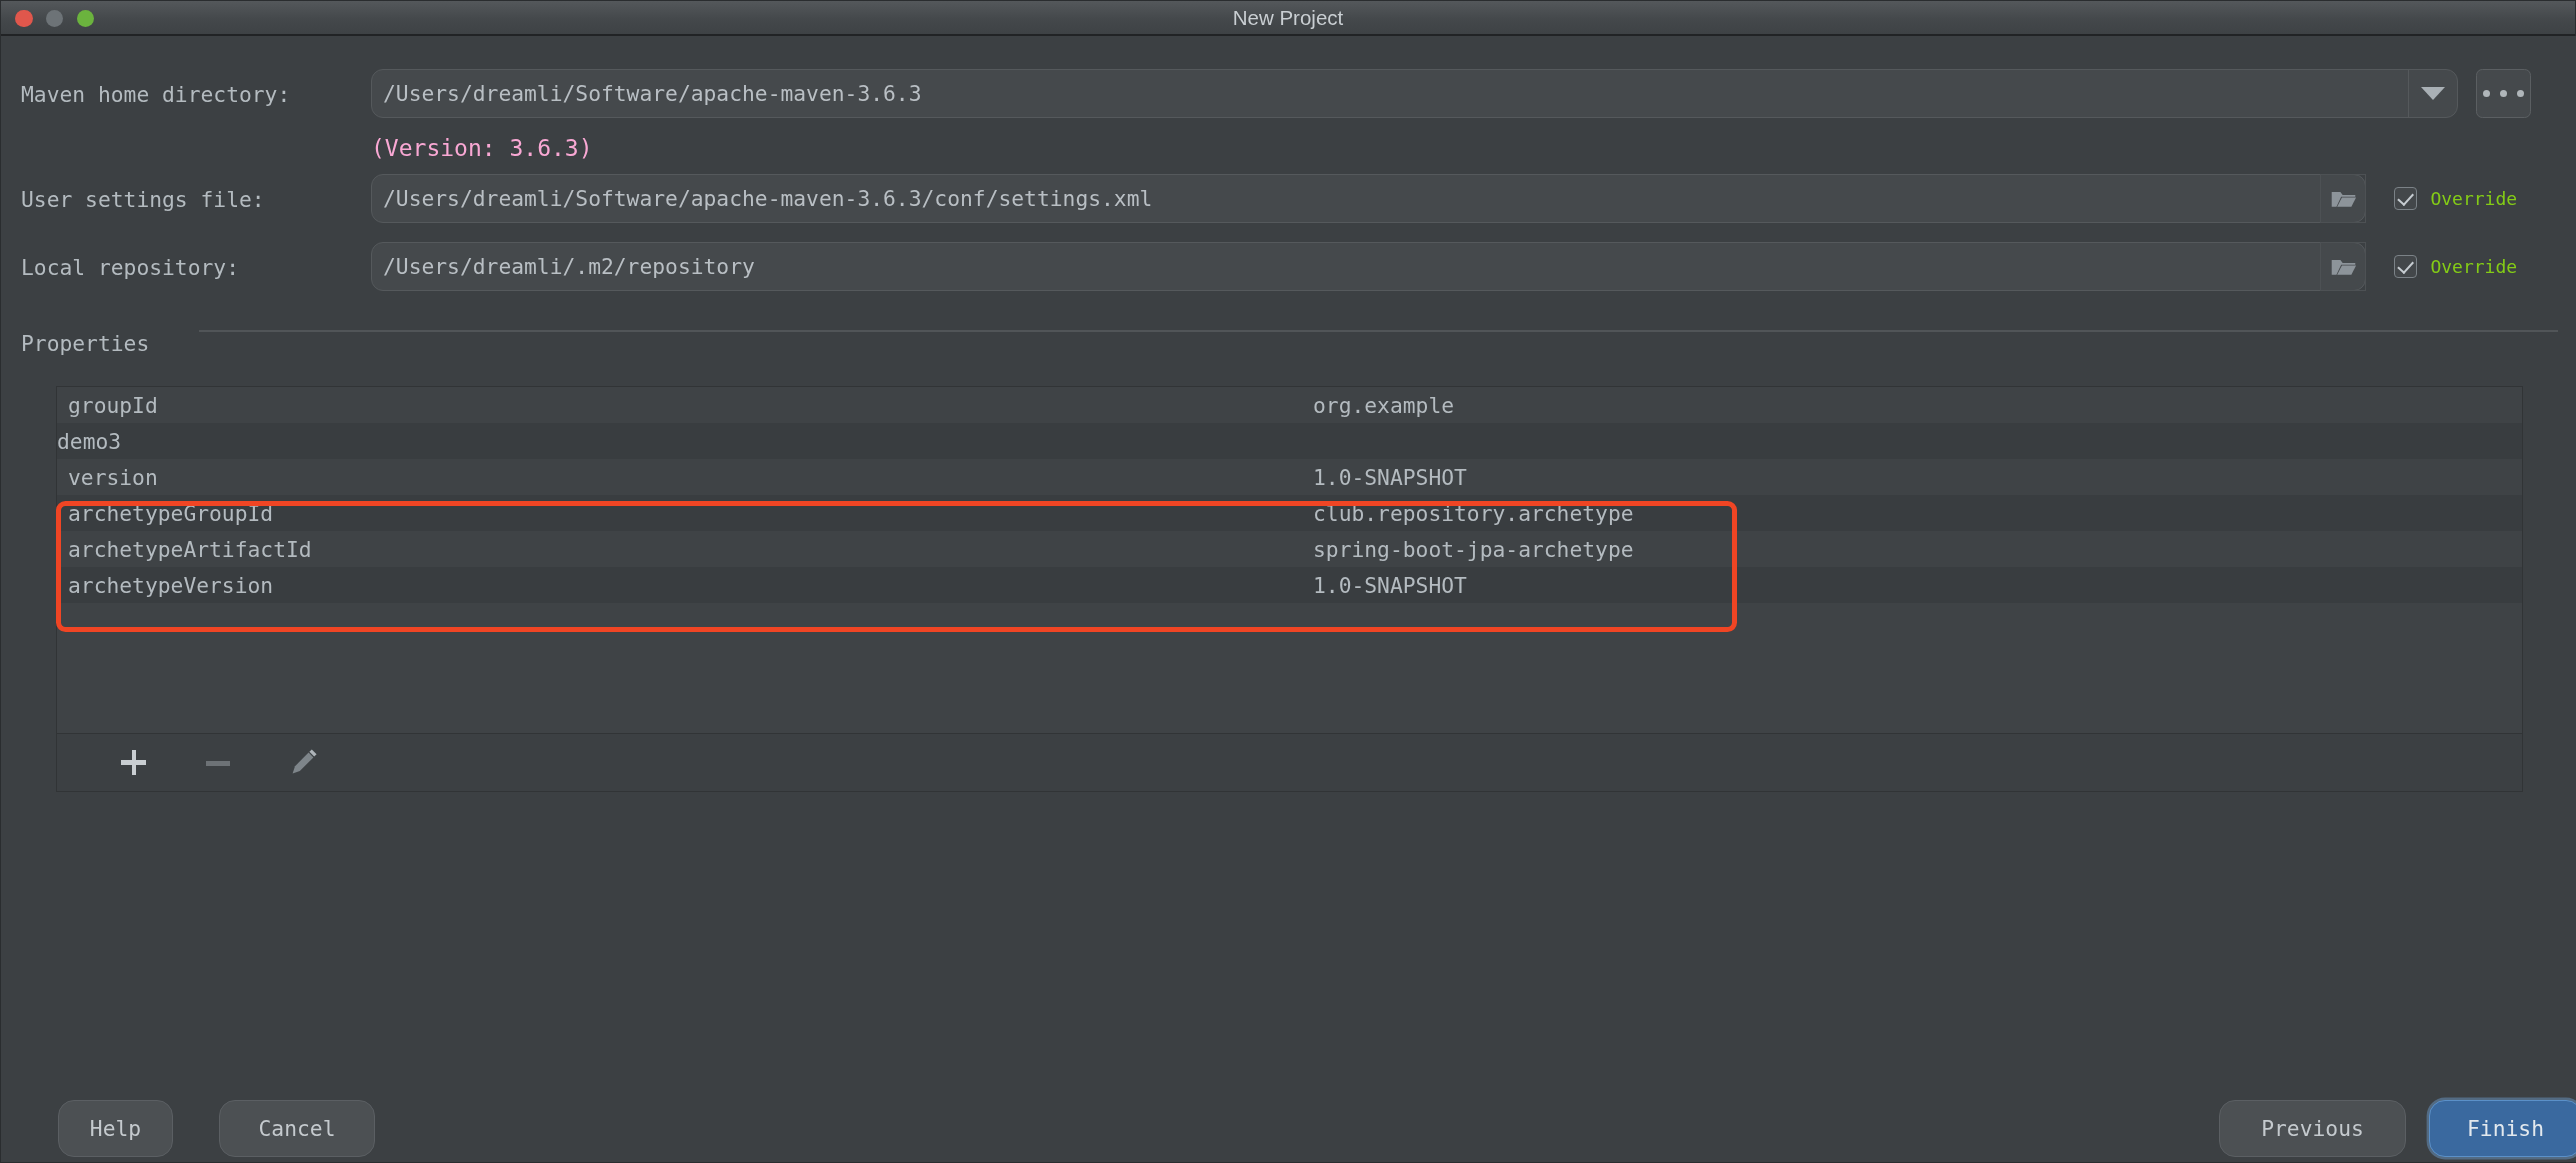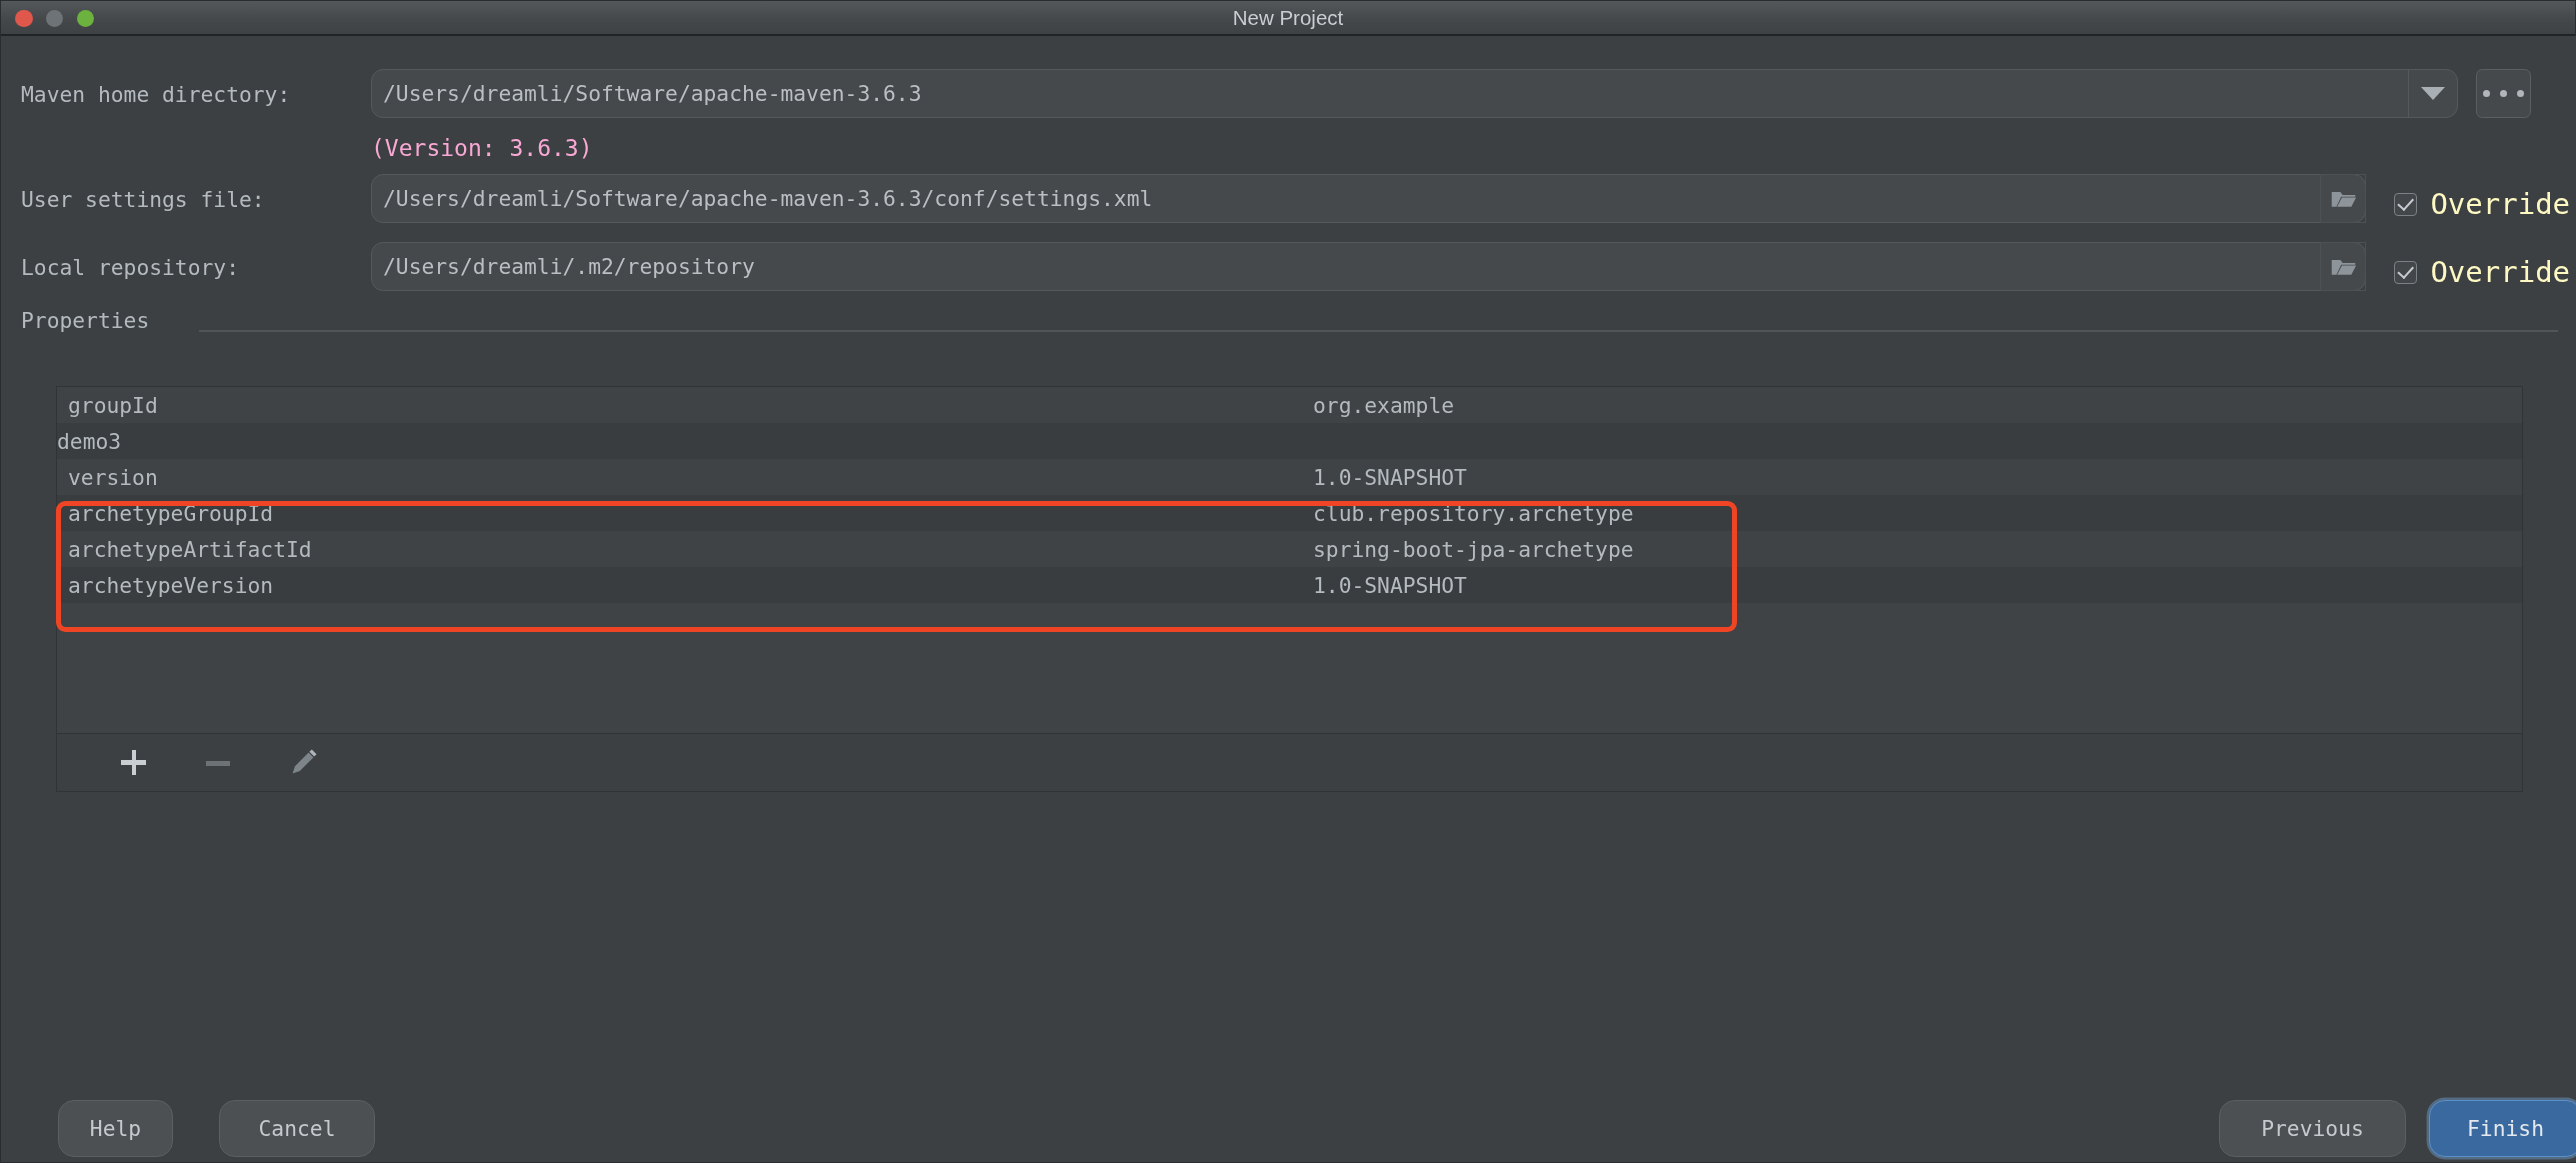--- a/index.html
+++ b/index.html
@@ -165,22 +165,22 @@
   }
   .checkbox .tick {
     position: absolute;
     left: 5.5px; top: 1.6px;
     width: 7.1px; height: 13.4px;
     border: solid #c6ccd1;
     border-width: 0 2.8px 2.8px 0;
     transform: rotate(42deg);
   }
   .chk-label {
-    font-size: 29px;
-    color: #fef9c3;
+    font-size: 18px;
+    color: #84cc16;
     white-space: pre;
   }
 
   
   .section-label {
     position: absolute;
     font-size: 21.3px;
     color: #b4bbc0;
     white-space: pre;
   }
@@ -363,21 +363,21 @@
         <path d="M9 24 L15 12 L33 12 L27 24 Z" fill="#8d949a"></path>
       </svg>
     </div>
     <div class="chk-row" style="left:2393px; top:219px;">
       <span class="checkbox">
           <span class="tick"></span>
         </span>
       <span class="chk-label">Override</span>
     </div>
 
-    <div class="section-label" style="left:20px; top:272px;">Properties</div>
+    <div class="section-label" style="left:20px; top:295px;">Properties</div>
     <div class="section-rule" style="left:198px; top:294px; width:2359px;"></div>
 
     <div class="table-wrap">
       <div class="prop-row odd">
         <span class="prop-key">groupId</span>
         <span class="prop-val">org.example</span>
       </div>
       <div class="prop-row even">
         <span class="prop-val">demo3</span>
       </div>

